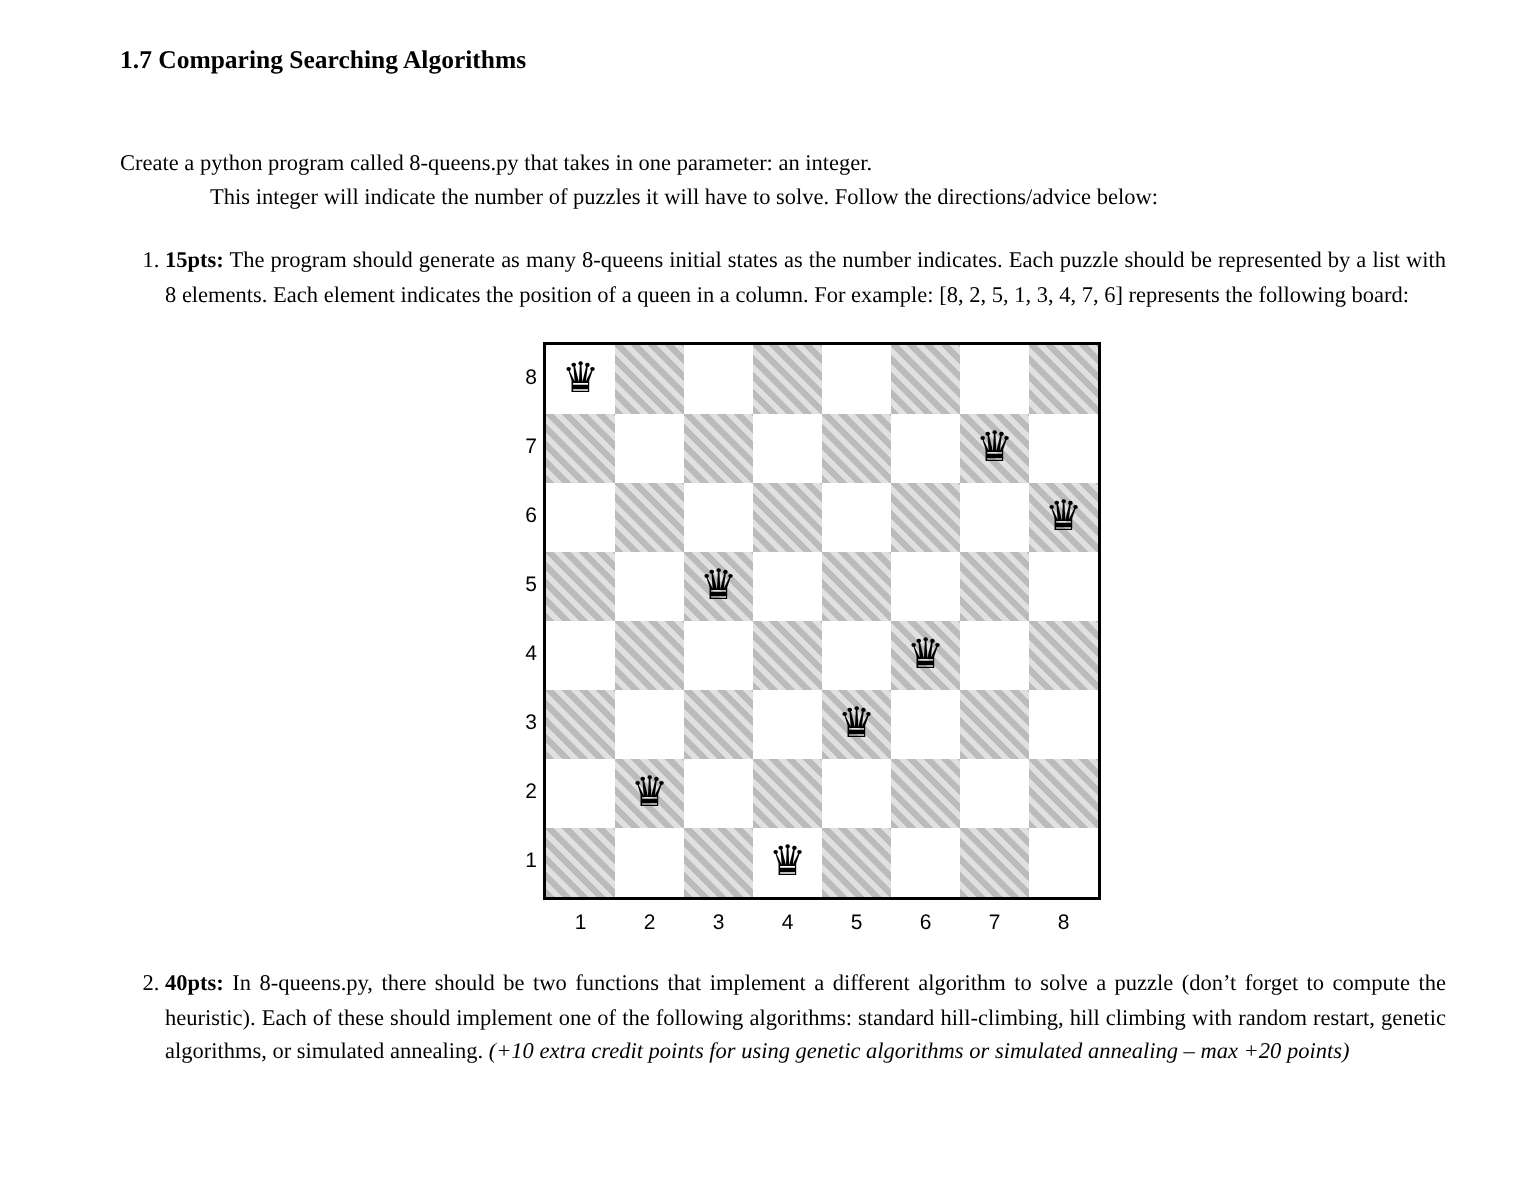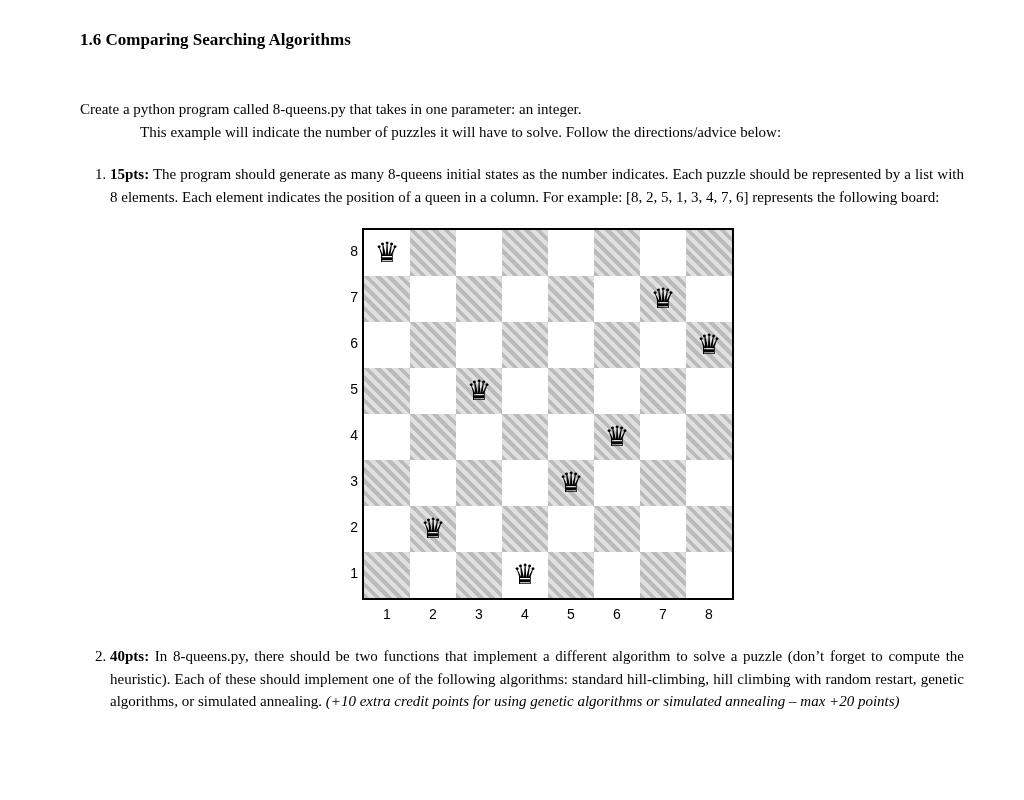--- a/index.html
+++ b/index.html
@@ -138,25 +138,25 @@
       text-align: justify;
       line-height: 1.5;
     }
 
     em {
     }
   </style>
 </head>
 <body>
 
-<h2>1.6  Comparing Searching Algorithms</h2>
+<h2>1.7  Comparing Searching Algorithms</h2>
 
 <p class="intro-paragraph">
   <span>Create a python program called 8-queens.py that takes in one parameter: an integer.</span>
-  <span class="indent">This example will indicate the number of puzzles it will have to solve. Follow the directions/advice below:</span>
+  <span class="indent">This integer will indicate the number of puzzles it will have to solve. Follow the directions/advice below:</span>
 </p>
 
 <ol>
   <li>
     <span class="label">15pts:</span><span> The program should generate as many 8-queens initial states as the number indicates. Each puzzle should be represented by a list with 8 elements. Each element indicates the position of a queen in a column. For example: [8, 2, 5, 1, 3, 4, 7, 6] represents the following board:</span>
 
     <div class="chess-container">
       <div class="chess-wrapper">
         <div class="board-with-labels">
           <div class="row-labels" id="row-labels-container">

